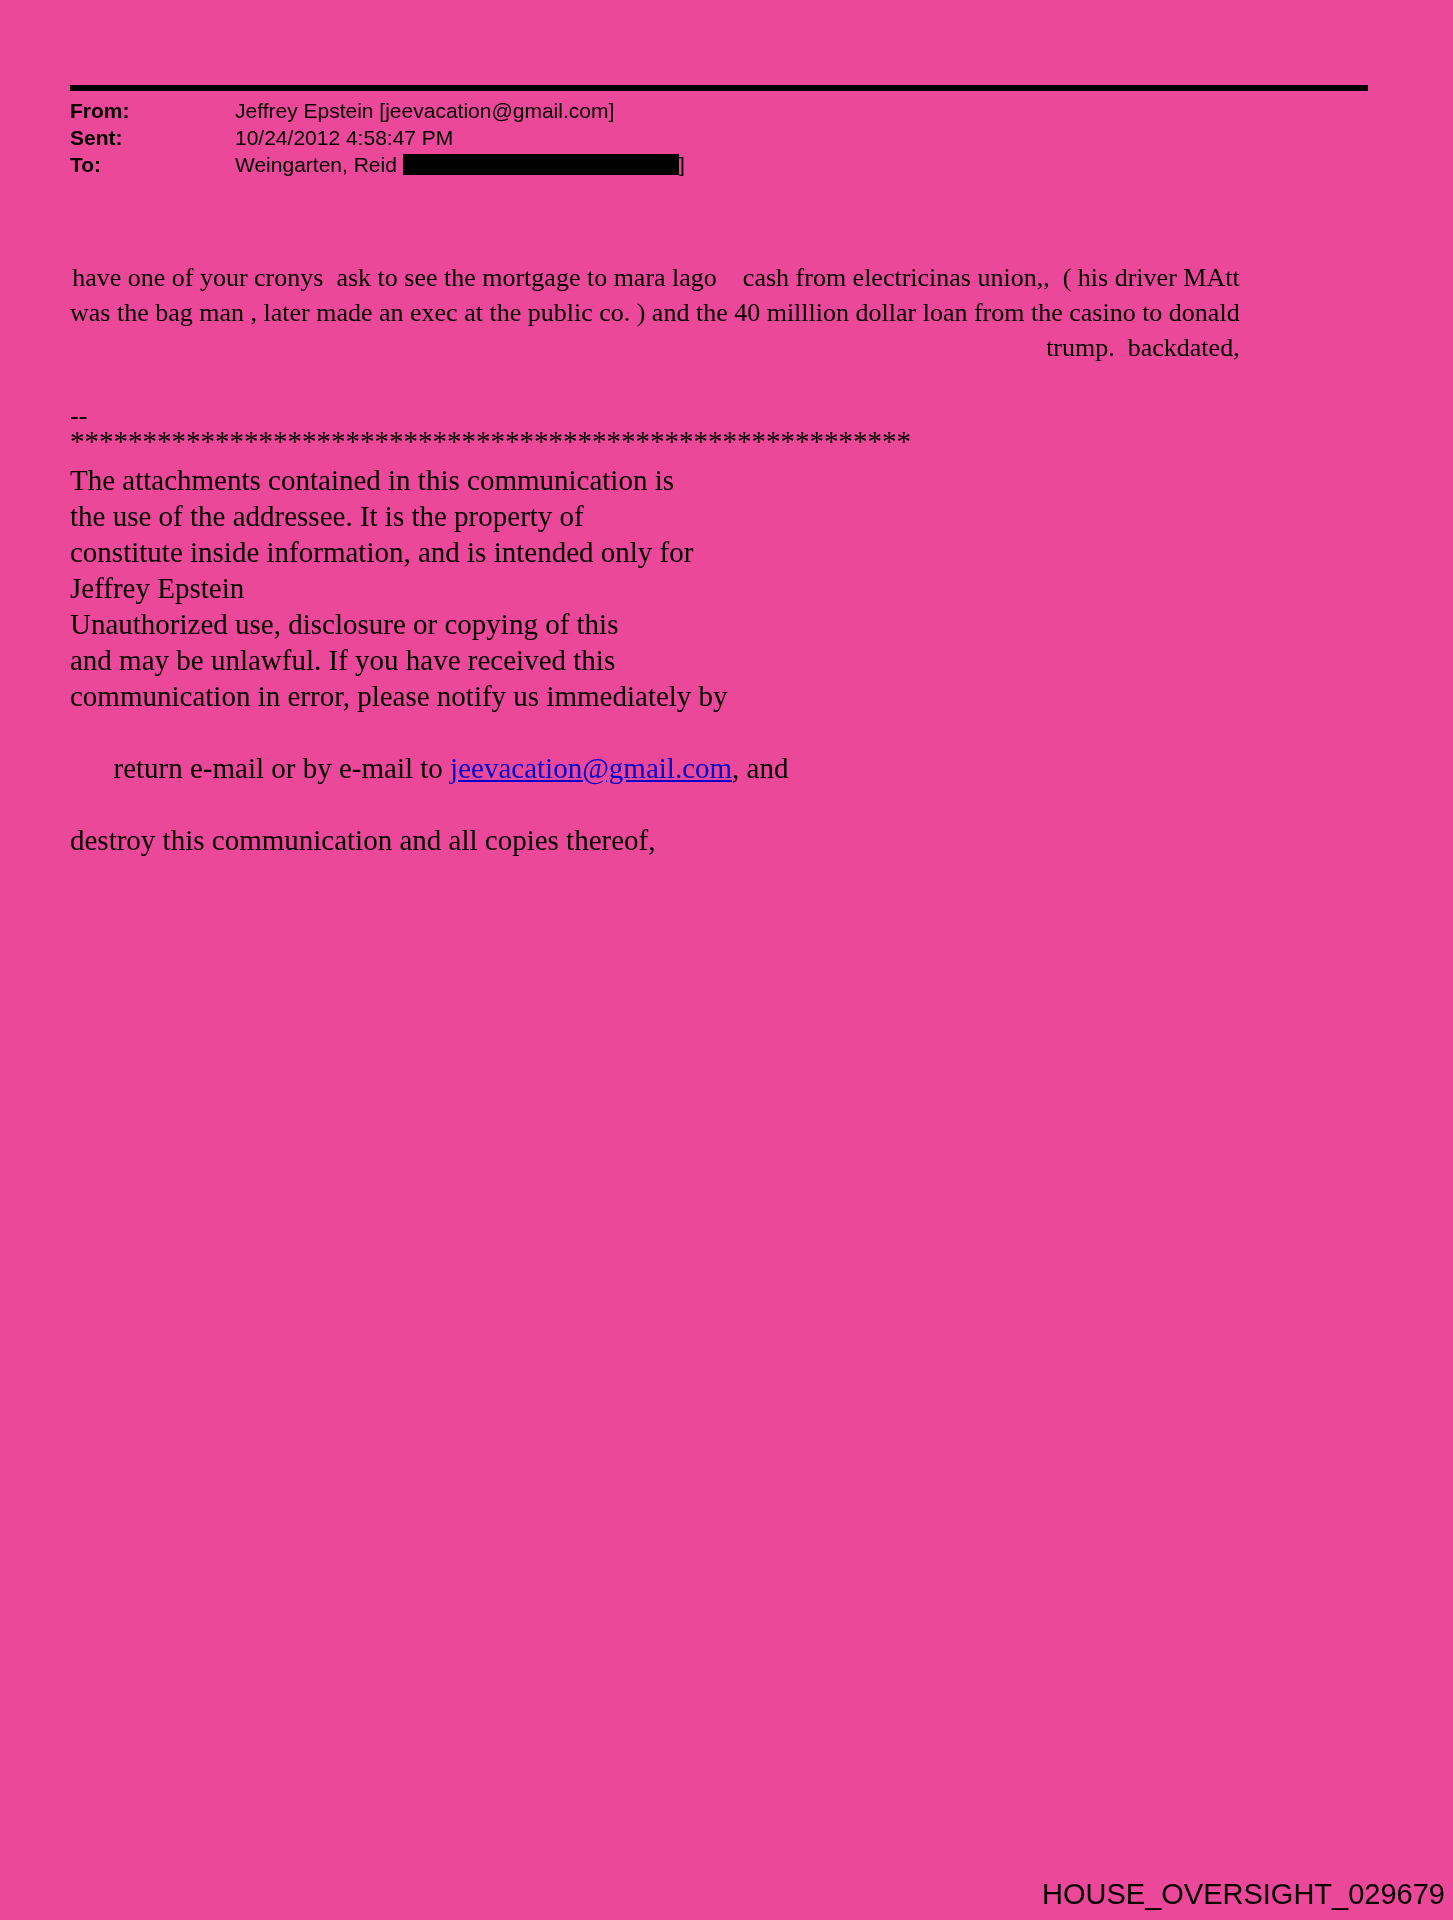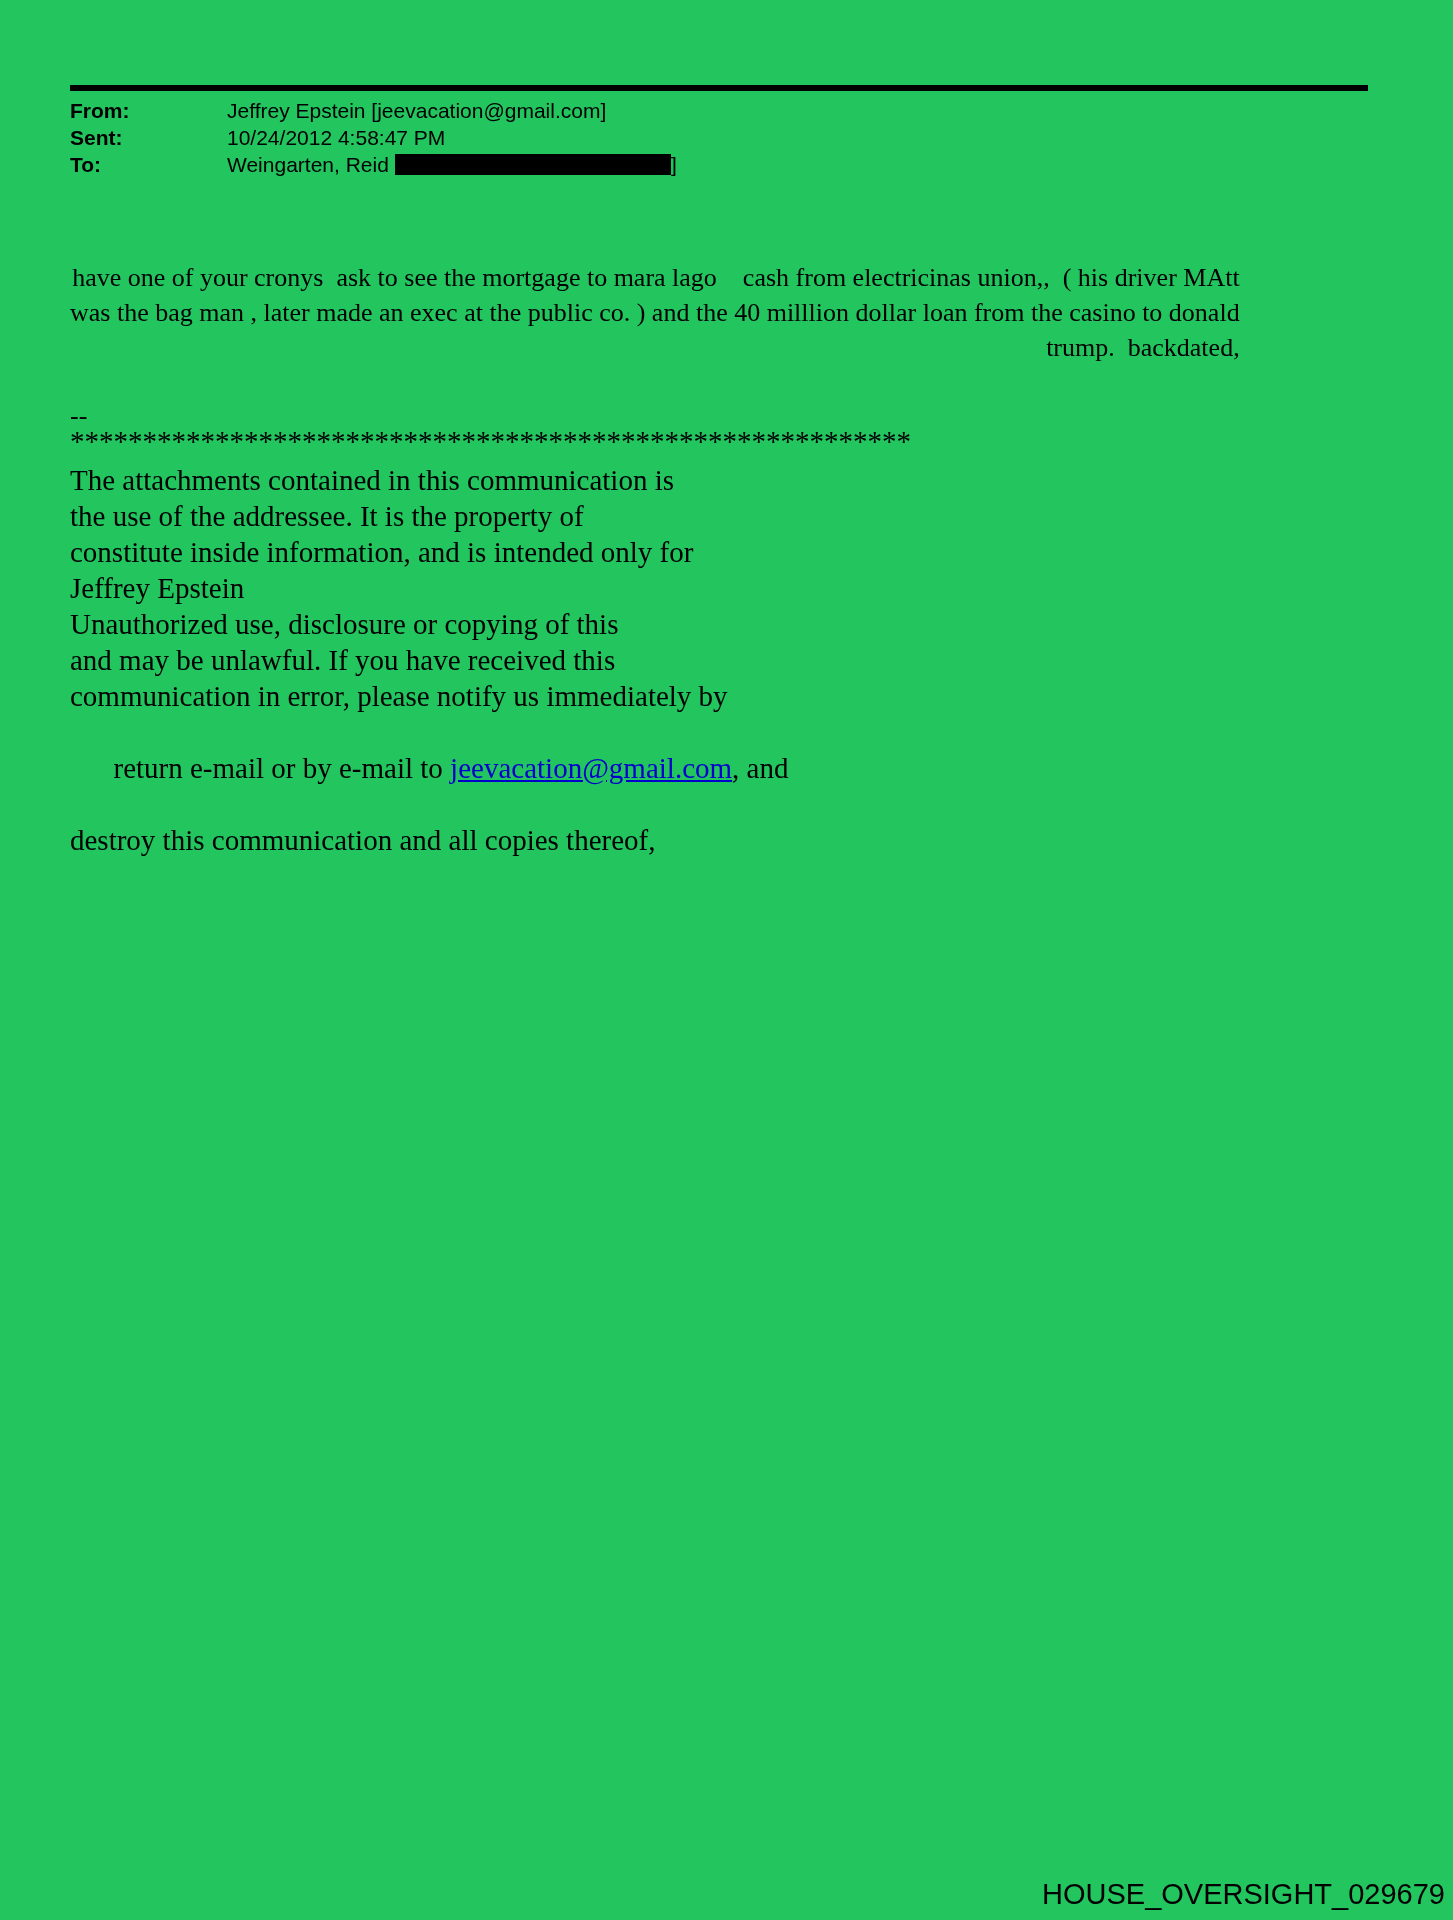--- a/index.html
+++ b/index.html
@@ -1,40 +1,40 @@
 <!DOCTYPE html>
 <html><head>
 <meta charset="utf-8">
 <style>
   html, body { margin: 0; padding: 0; background: #ffffff; }
   .page {
     position: relative;
     width: 1453px;
     height: 1920px;
-    background: #22c55e;
+    background: #ec4899;
     overflow: hidden;
     font-family: "Liberation Serif", serif;
     color: #000000;
   }
   .top-rule {
     position: absolute;
     left: 70px; top: 85px;
     width: 1298px; height: 6px;
     background: #000000;
   }
   .header-block {
     position: absolute;
     left: 70px; top: 97px;
     font-family: "Liberation Sans", sans-serif;
     font-size: 21px;
     line-height: 27px;
   }
   .header-row { display: flex; align-items: center; height: 27px; }
   .header-label { font-weight: bold; width: 157px; flex: 0 0 157px; }
-  .header-value { white-space: pre; }
+  .header-value { white-space: pre; margin-left: 8px; }
   .redaction-bar {
     display: inline-block;
     width: 276px; height: 21px;
     background: #000000;
     vertical-align: middle;
     margin-left: 6px;
   }
   .redaction-close { white-space: pre; }
   .body-paragraph {
     position: absolute;

